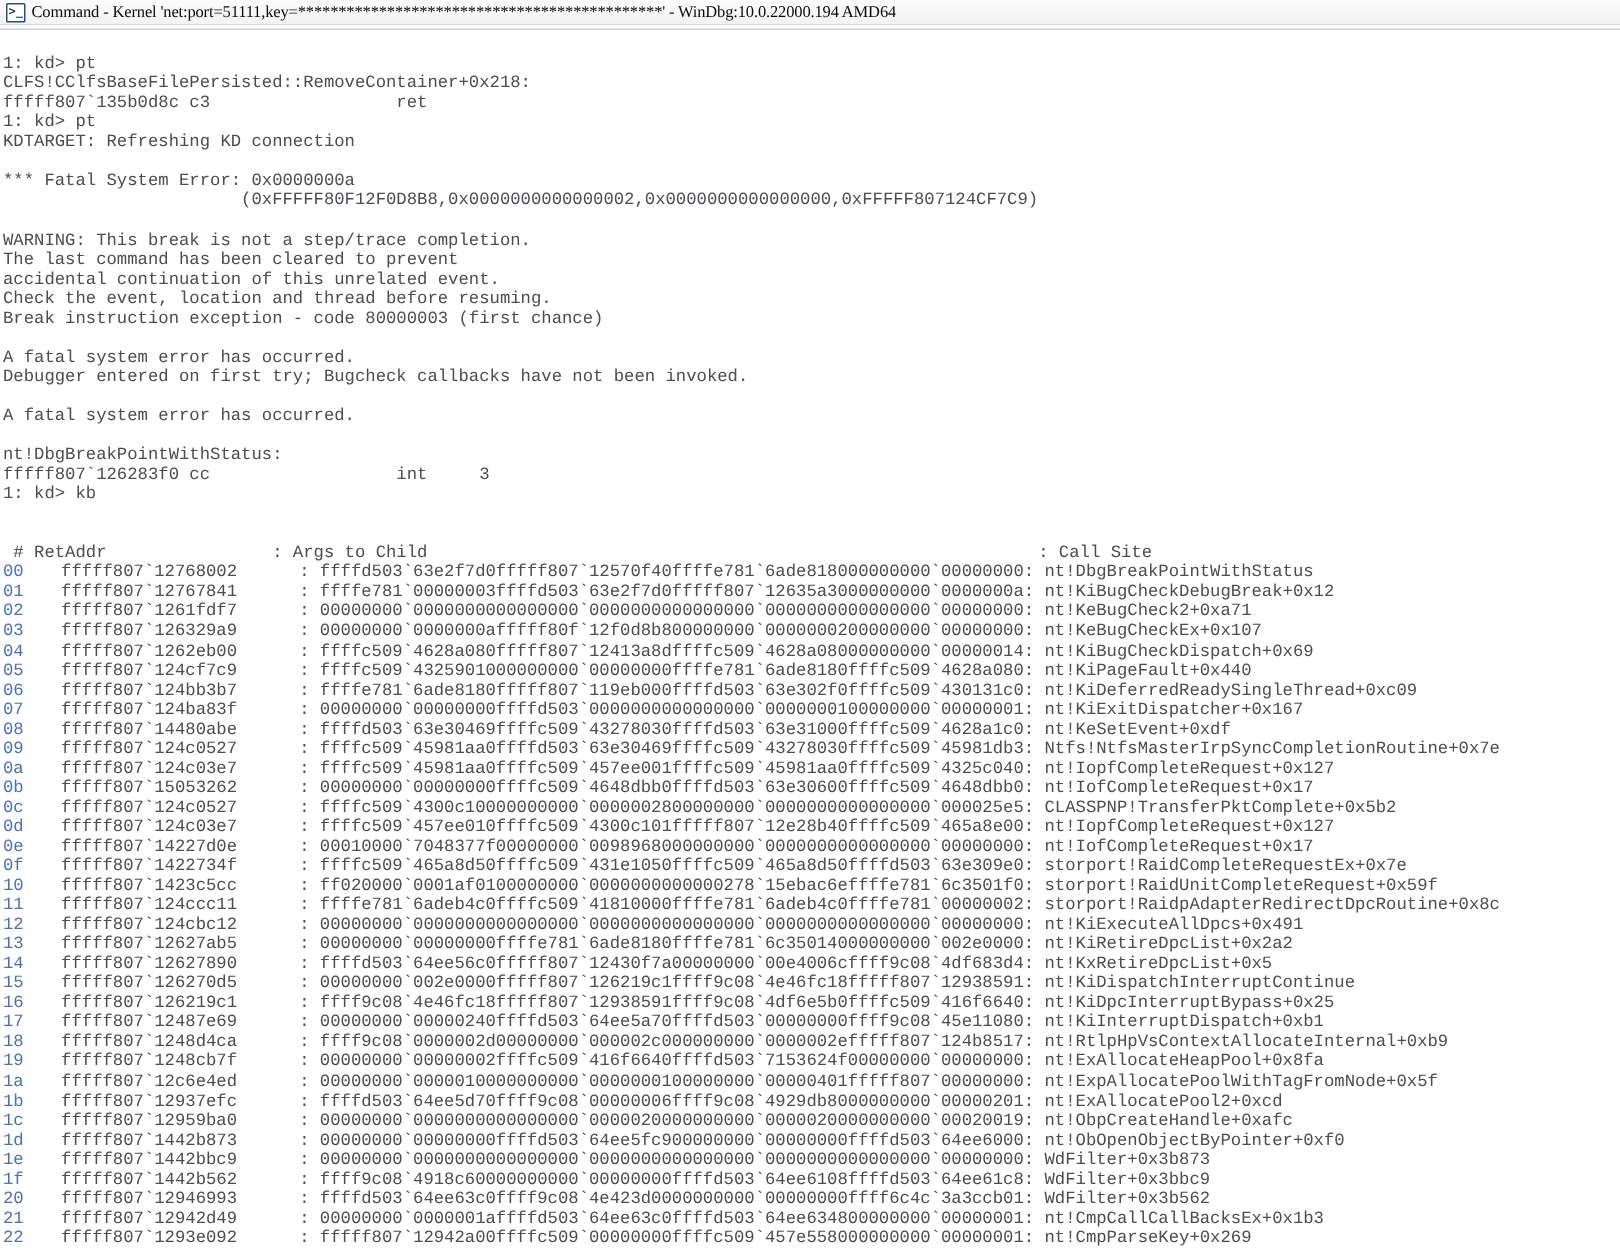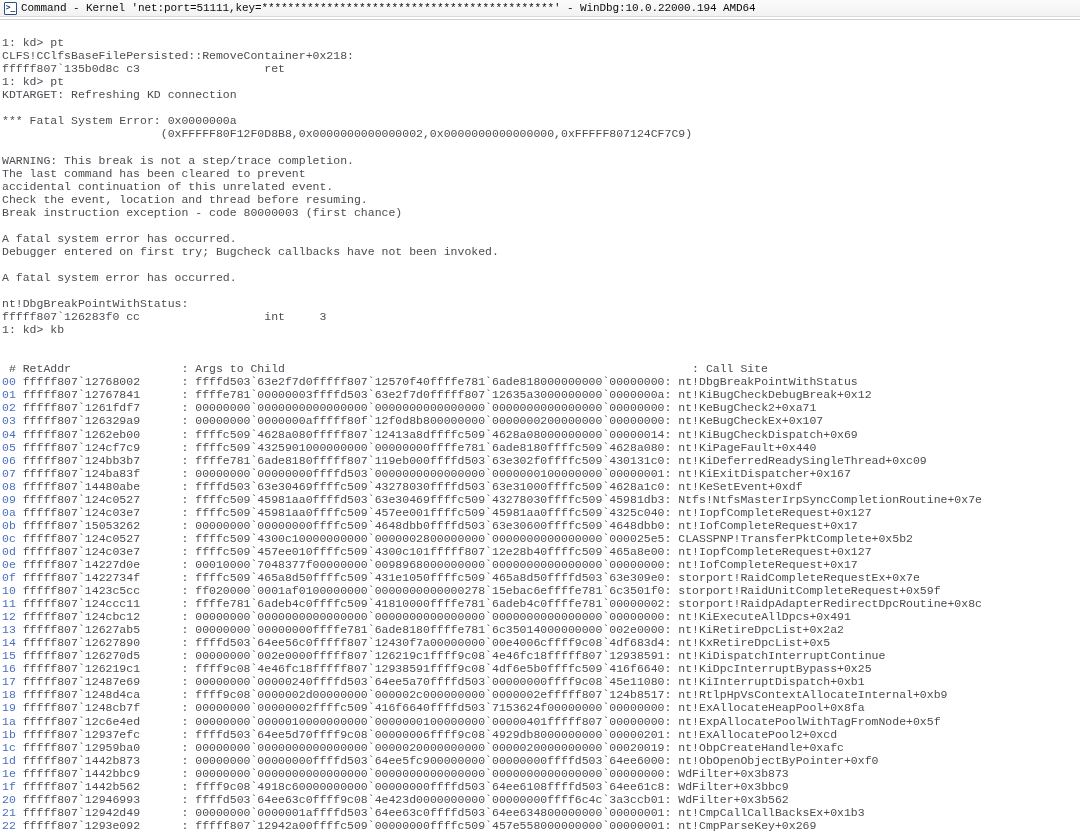--- a/index.html
+++ b/index.html
@@ -52,21 +52,21 @@
     left: 0; top: -1px;
     width: 100%;
     text-align: center;
     font-family: "DejaVu Sans Mono", monospace;
     font-size: 8px;
     line-height: 12px;
     color: #1d3c6e;
     font-weight: bold;
   }
   .title-text {
-    font-family: Liberation Mono, monospace;
+    font-family: Liberation Serif, serif;
     font-size: 11px;
     line-height: 13px;
     color: #0b0b0b;
     white-space: nowrap;
     overflow: hidden;
     letter-spacing: -0.1px;
   }
 
   
   .strip {
@@ -106,21 +106,21 @@
     height: 13.05px;
     white-space: pre;
     display: block;
   }
   .idx {
     color: #4a6fbd;
     text-decoration-color: #6f8fd0;
     text-underline-offset: 1px;
     cursor: pointer;
   }
-  .cs { color: #4c4c52; }
+  .cs { color: #4c4c52; margin-left: 18px; }
 
   
   .console-inner, .line, .frame { -webkit-font-smoothing: none; }
 </style>
 </head>
 <body>
 
 <div id="app">
 
   <div class="titlebar">

